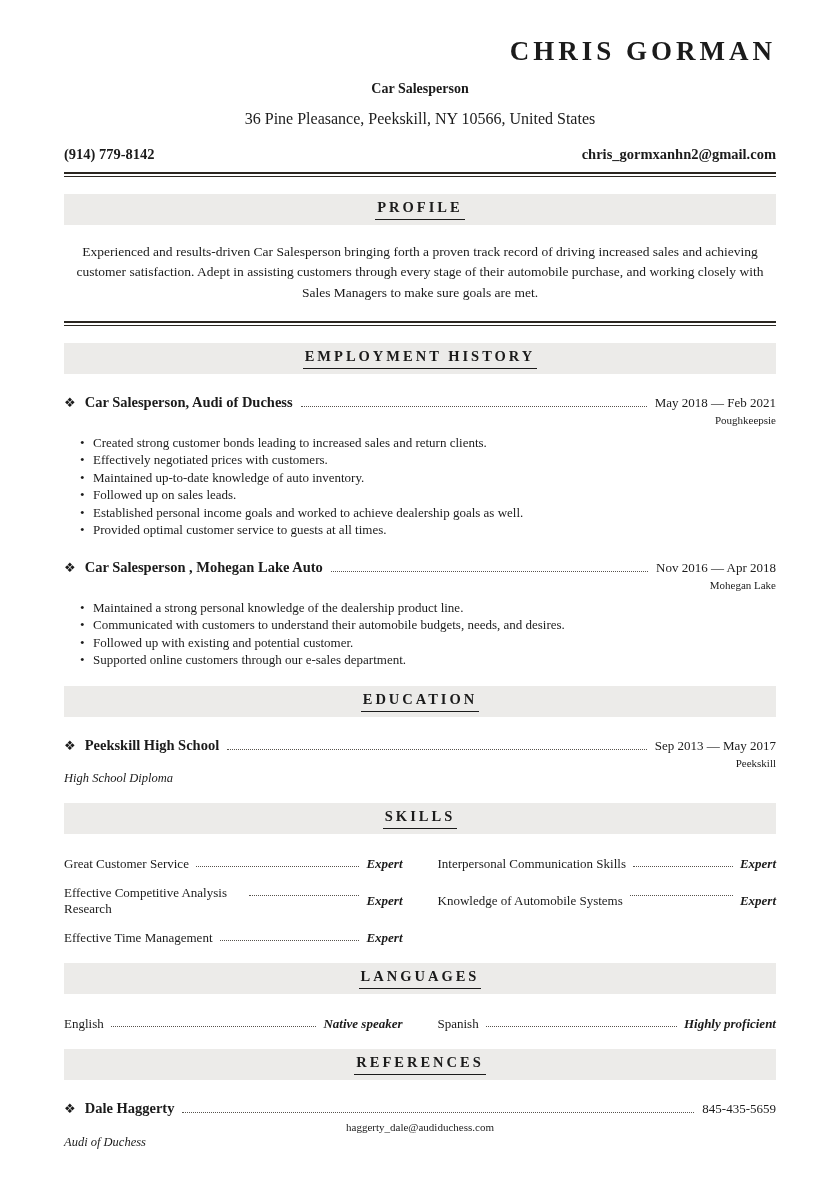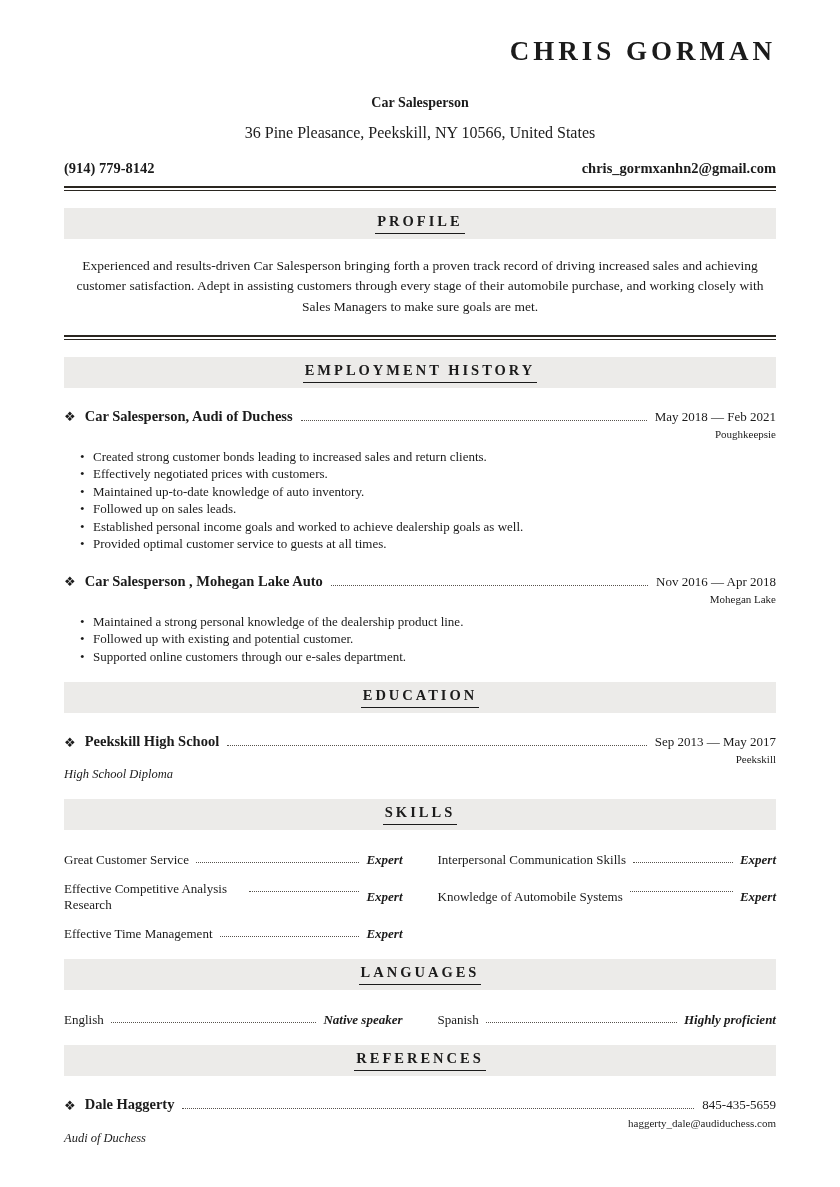--- a/index.html
+++ b/index.html
@@ -16,21 +16,21 @@
     text-align: right;
     font-size: 27px;
     font-weight: 700;
     letter-spacing: 4px;
     margin-top: 8px;
   }
   .subtitle {
     text-align: center;
     font-size: 14px;
     font-weight: 700;
-    margin-top: 28px;
+    margin-top: 14px;
   }
   .address {
     text-align: center;
     font-size: 16px;
     margin-top: 13px;
   }
   .contact-row {
     display: flex;
     justify-content: space-between;
     align-items: baseline;
@@ -99,21 +99,21 @@
     text-align: right;
     font-size: 11px;
     margin-top: 3px;
   }
   .entry-sub {
     font-size: 12.5px;
     font-style: italic;
     margin-top: 2px;
   }
   .entry-email {
-    text-align: right;
+    text-align: center;
     font-size: 11px;
     margin-top: 4px;
   }
 
   ul.bullets {
     list-style: none;
     margin: 8px 0 0 16px;
     font-size: 13px;
   }
   ul.bullets li {
@@ -202,20 +202,21 @@
   <div class="entry">
     <div class="entry-header">
       <span class="diamond">❖</span>
       <span class="entry-title">Car Salesperson , Mohegan Lake Auto</span>
       <span class="leader"></span>
       <span class="entry-date">Nov 2016 — Apr 2018</span>
     </div>
     <div class="entry-location">Mohegan Lake</div>
     <ul class="bullets">
       <li>Maintained a strong personal knowledge of the dealership product line.</li>
+      <li>Communicated with customers to understand their automobile budgets, needs, and desires.</li>
       <li>Followed up with existing and potential customer.</li>
       <li>Supported online customers through our e-sales department.</li>
     </ul>
   </div>
 
   <div class="band">
     <span class="band-title">EDUCATION</span>
   </div>
 
   <div class="entry">

